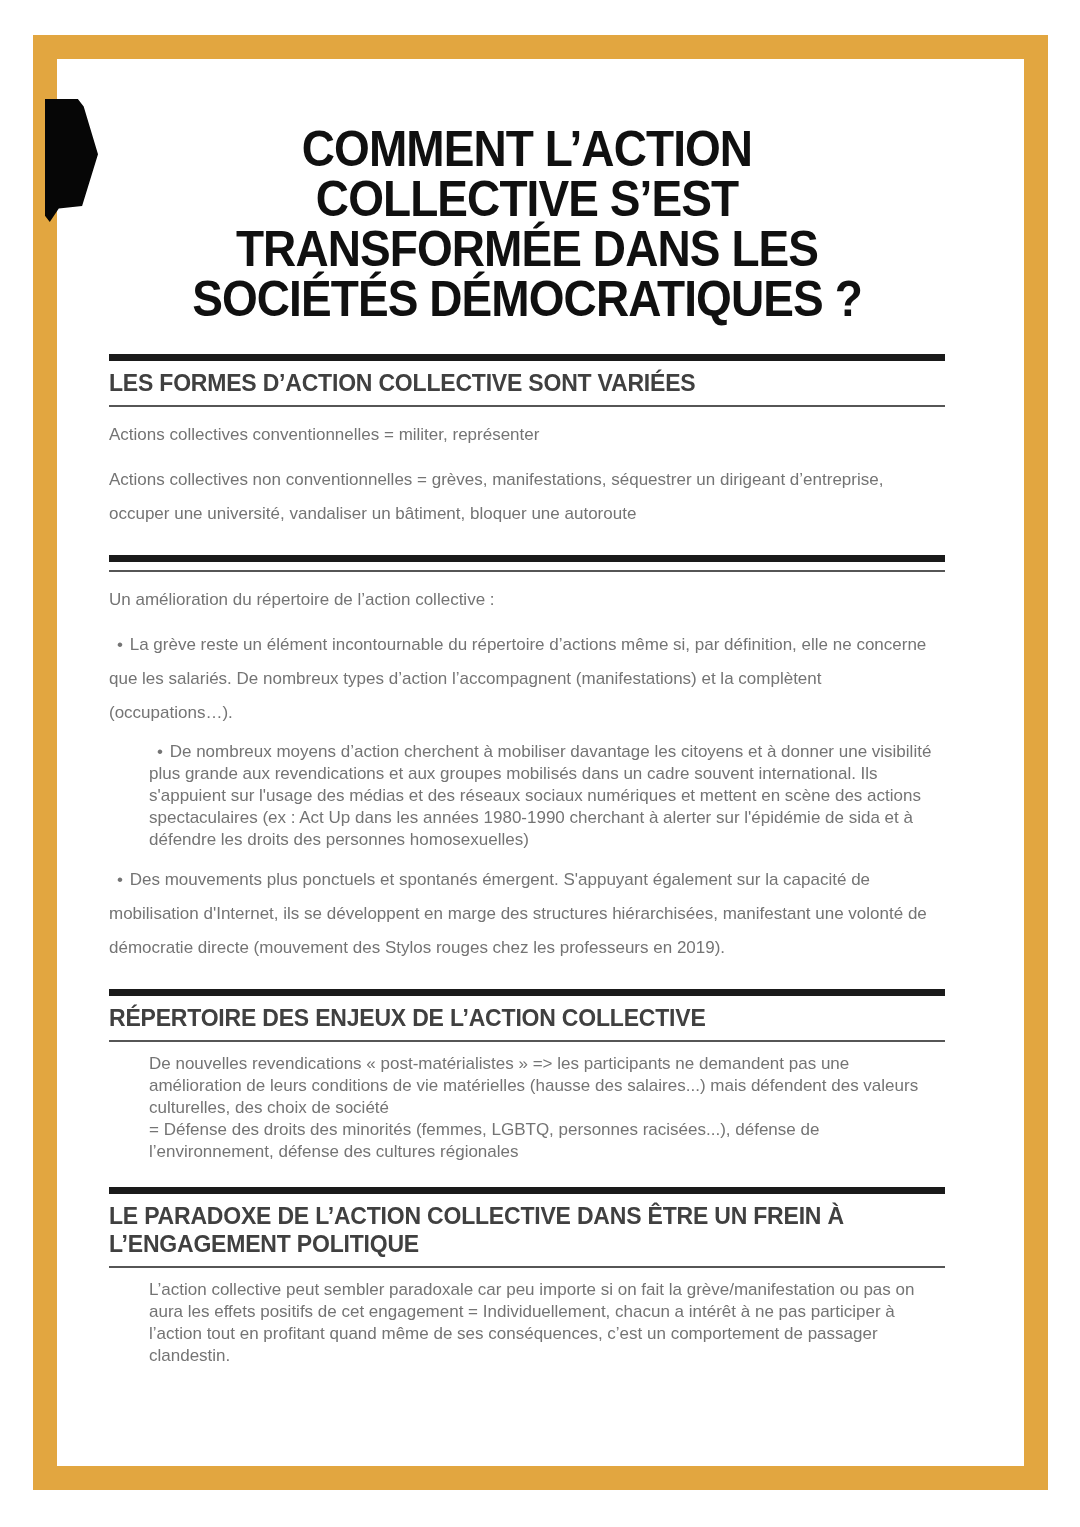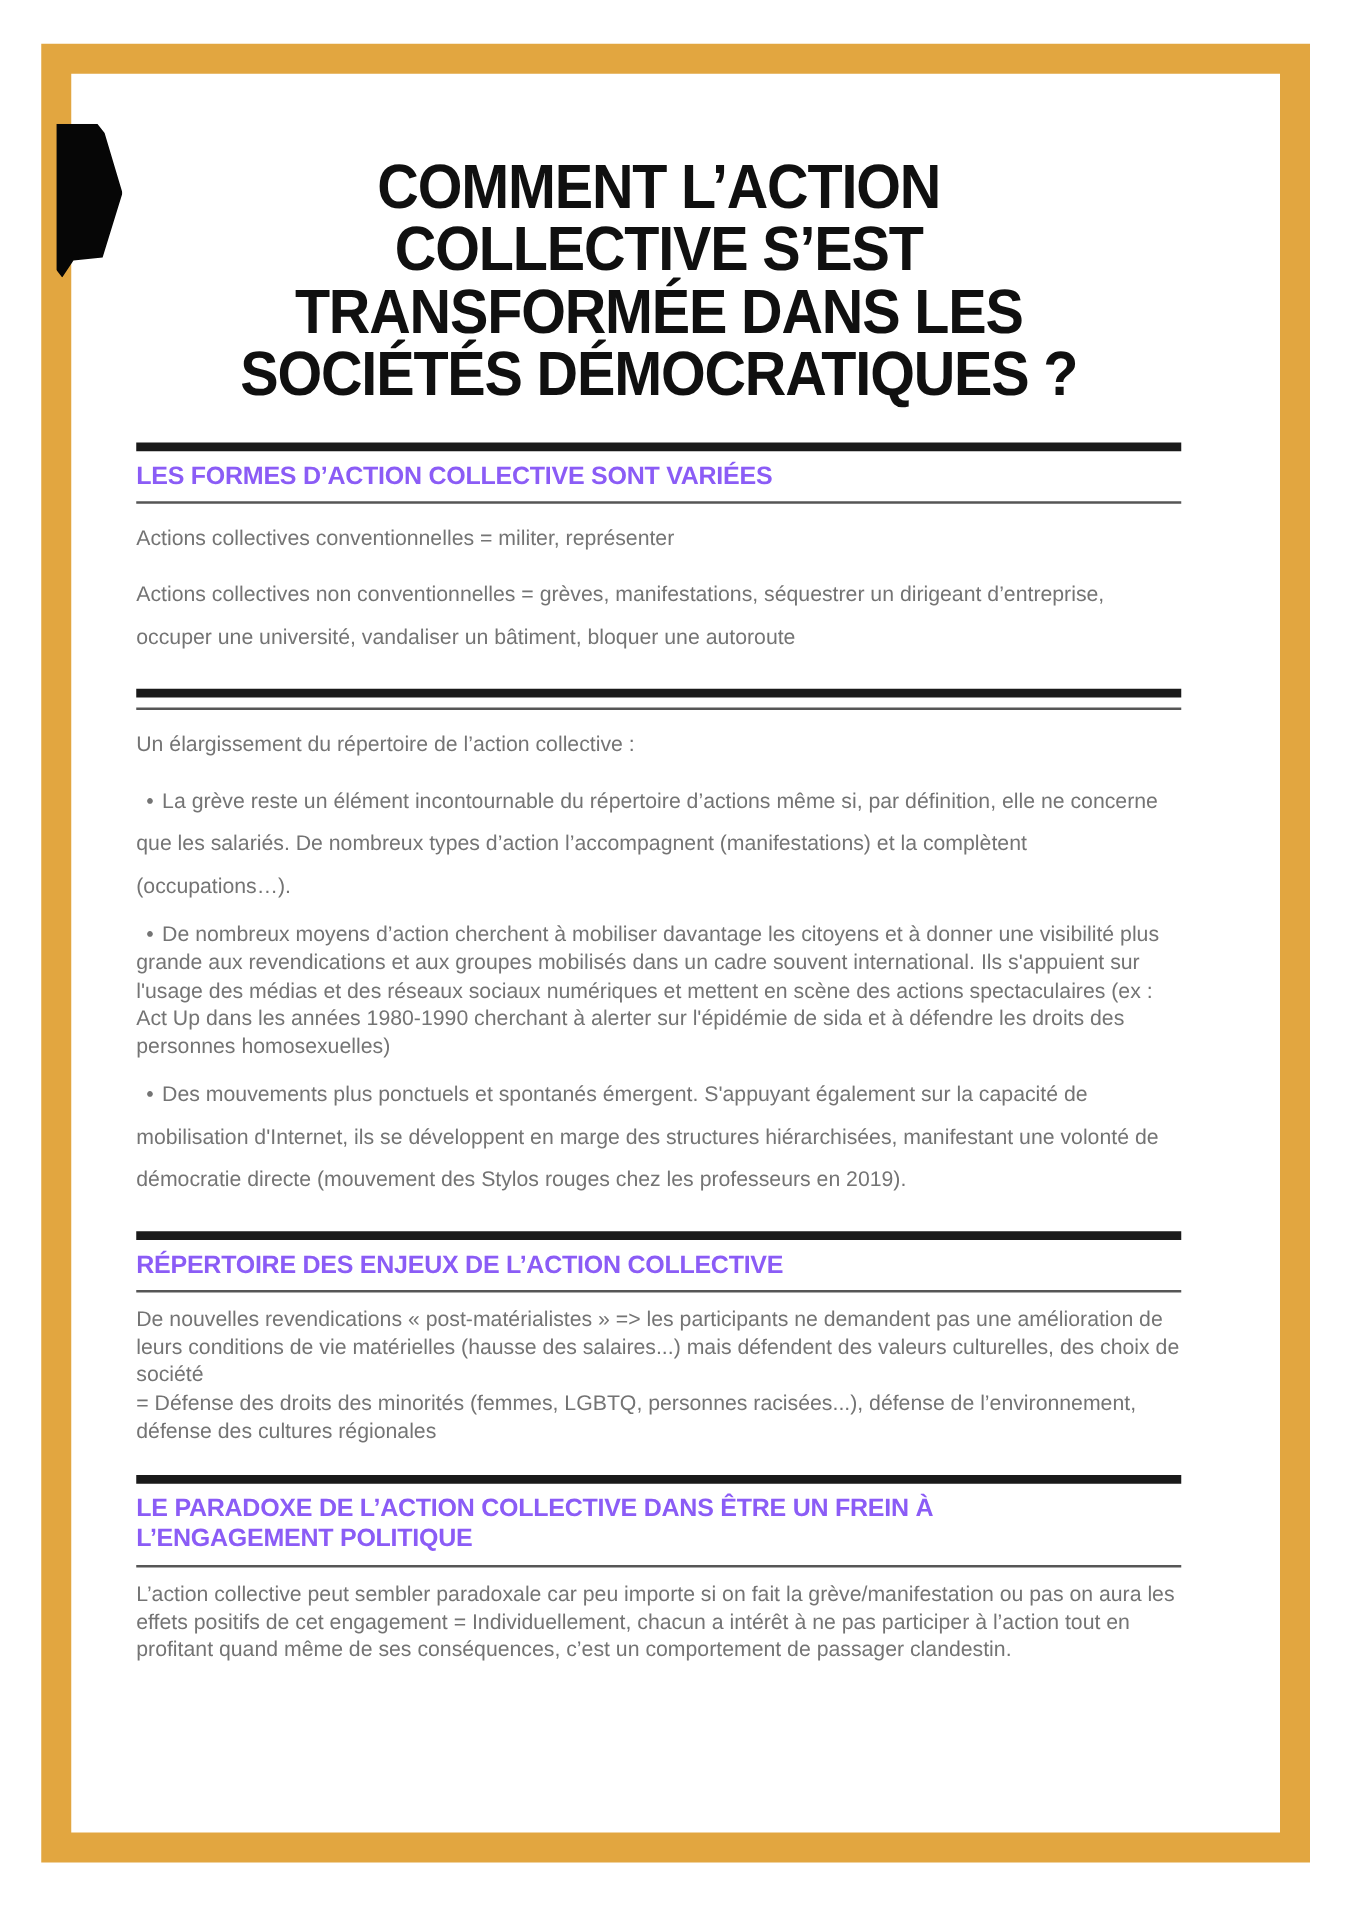--- a/index.html
+++ b/index.html
@@ -38,36 +38,36 @@
     color:#101010;
     white-space:pre-line;
     transform:scaleX(0.92);
     transform-origin:50% 50%;
   }
   .section { margin-top:24px; }
   .section:first-of-type { margin-top:30px; }
   .bar { height:7px; background:#1a1a1a; }
   .section h2 {
     margin:8px 0 0 0;
-    font-size:20px;
+    font-size:23px;
     line-height:1.22;
     font-weight:bold;
-    color:#8b5cf6;
+    color:#404040;
     letter-spacing:-0.2px;
     white-space:pre-line;
   }
   .rule { height:2px; background:#565656; margin-top:8px; }
   .section p {
     margin:11px 0 0 0;
     font-size:17px;
     color:#747474;
     white-space:pre-line;
   }
   .section p.loose { line-height:2.0; }
-  .section p.tight { line-height:1.3; }
+  .section p.tight { line-height:1.3;margin-left:40px; }
   .dot { margin-left:8px; margin-right:2px; }
 </style>
 </head>
 <body>
 
 <div class="frame"></div>
 <div class="bookmark"></div>
 
 <div class="content">
 
@@ -80,21 +80,21 @@
     <div class="bar"></div>
     <h2>LES FORMES D’ACTION COLLECTIVE SONT VARIÉES</h2>
     <div class="rule"></div>
     <p class="loose">Actions collectives conventionnelles = militer, représenter</p>
     <p class="loose">Actions collectives non conventionnelles = grèves, manifestations, séquestrer un dirigeant d’entreprise, occuper une université, vandaliser un bâtiment, bloquer une autoroute</p>
   </div>
 
   <div class="section">
     <div class="bar"></div>
     <div class="rule"></div>
-    <p class="loose">Un élargissement du répertoire de l’action collective :</p>
+    <p class="loose">Un amélioration du répertoire de l’action collective :</p>
     <p class="loose"><span class="dot">•</span> <span>La grève reste un élément incontournable du répertoire d’actions même si, par définition, elle ne concerne que les salariés. De nombreux types d’action l’accompagnent (manifestations) et la complètent (occupations…).</span></p>
     <p class="tight"><span class="dot">•</span> <span>De nombreux moyens d’action cherchent à mobiliser davantage les citoyens et à donner une visibilité plus grande aux revendications et aux groupes mobilisés dans un cadre souvent international. Ils s'appuient sur l'usage des médias et des réseaux sociaux numériques et mettent en scène des actions spectaculaires (ex : Act Up dans les années 1980-1990 cherchant à alerter sur l'épidémie de sida et à défendre les droits des personnes homosexuelles)</span></p>
     <p class="loose"><span class="dot">•</span> <span>Des mouvements plus ponctuels et spontanés émergent. S'appuyant également sur la capacité de mobilisation d'Internet, ils se développent en marge des structures hiérarchisées, manifestant une volonté de démocratie directe (mouvement des Stylos rouges chez les professeurs en 2019).</span></p>
   </div>
 
   <div class="section">
     <div class="bar"></div>
     <h2>RÉPERTOIRE DES ENJEUX DE L’ACTION COLLECTIVE</h2>
     <div class="rule"></div>
     <p class="tight">De nouvelles revendications « post-matérialistes » =&gt; les participants ne demandent pas une amélioration de leurs conditions de vie matérielles (hausse des salaires...) mais défendent des valeurs culturelles, des choix de société

